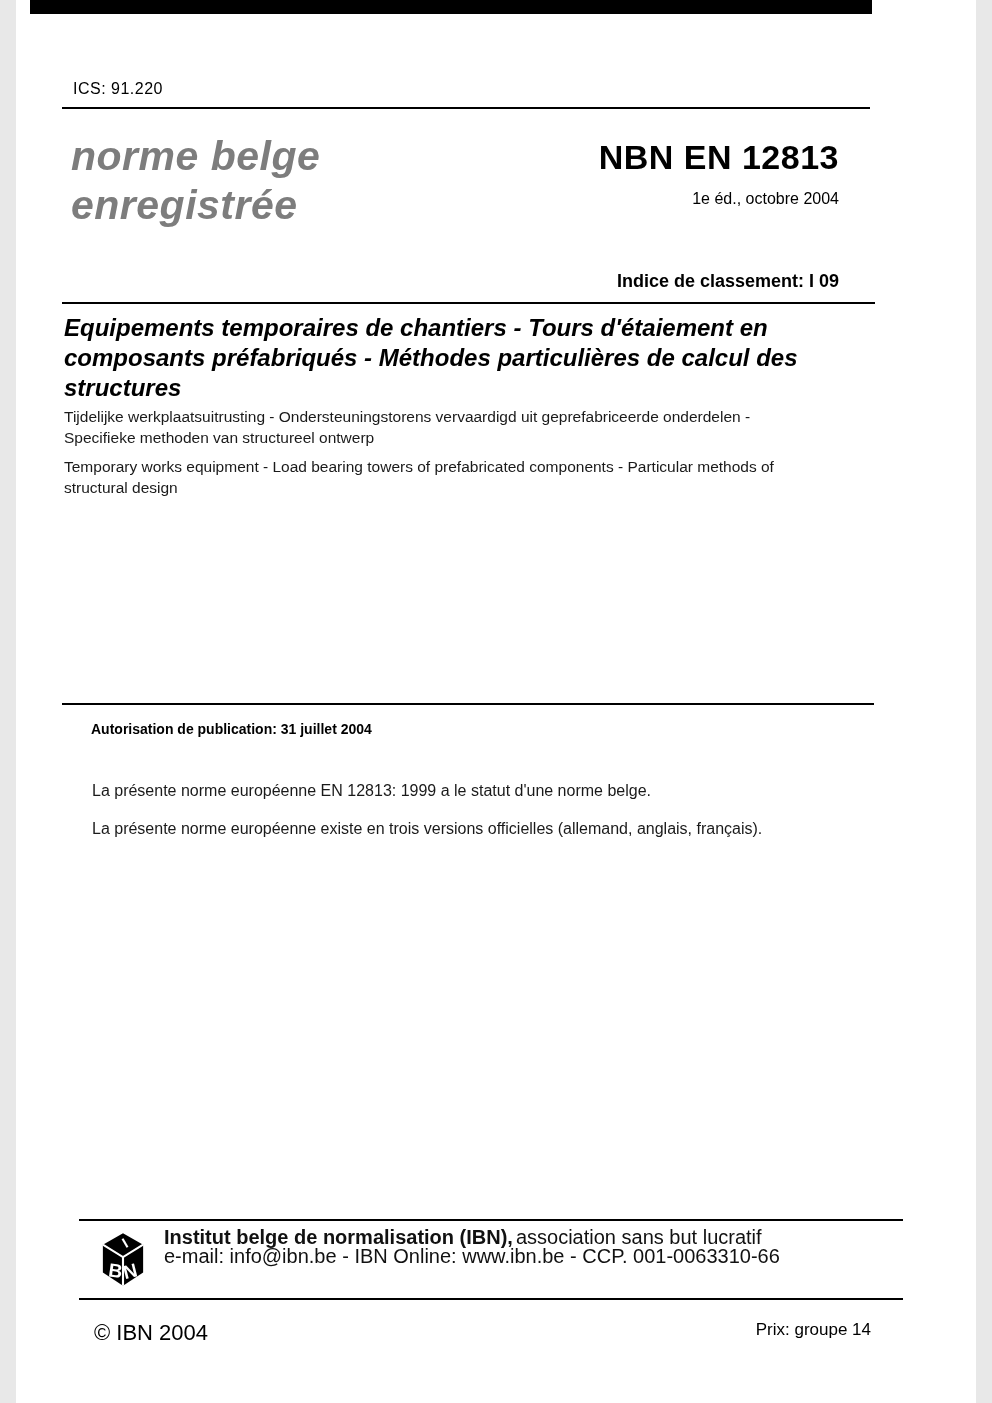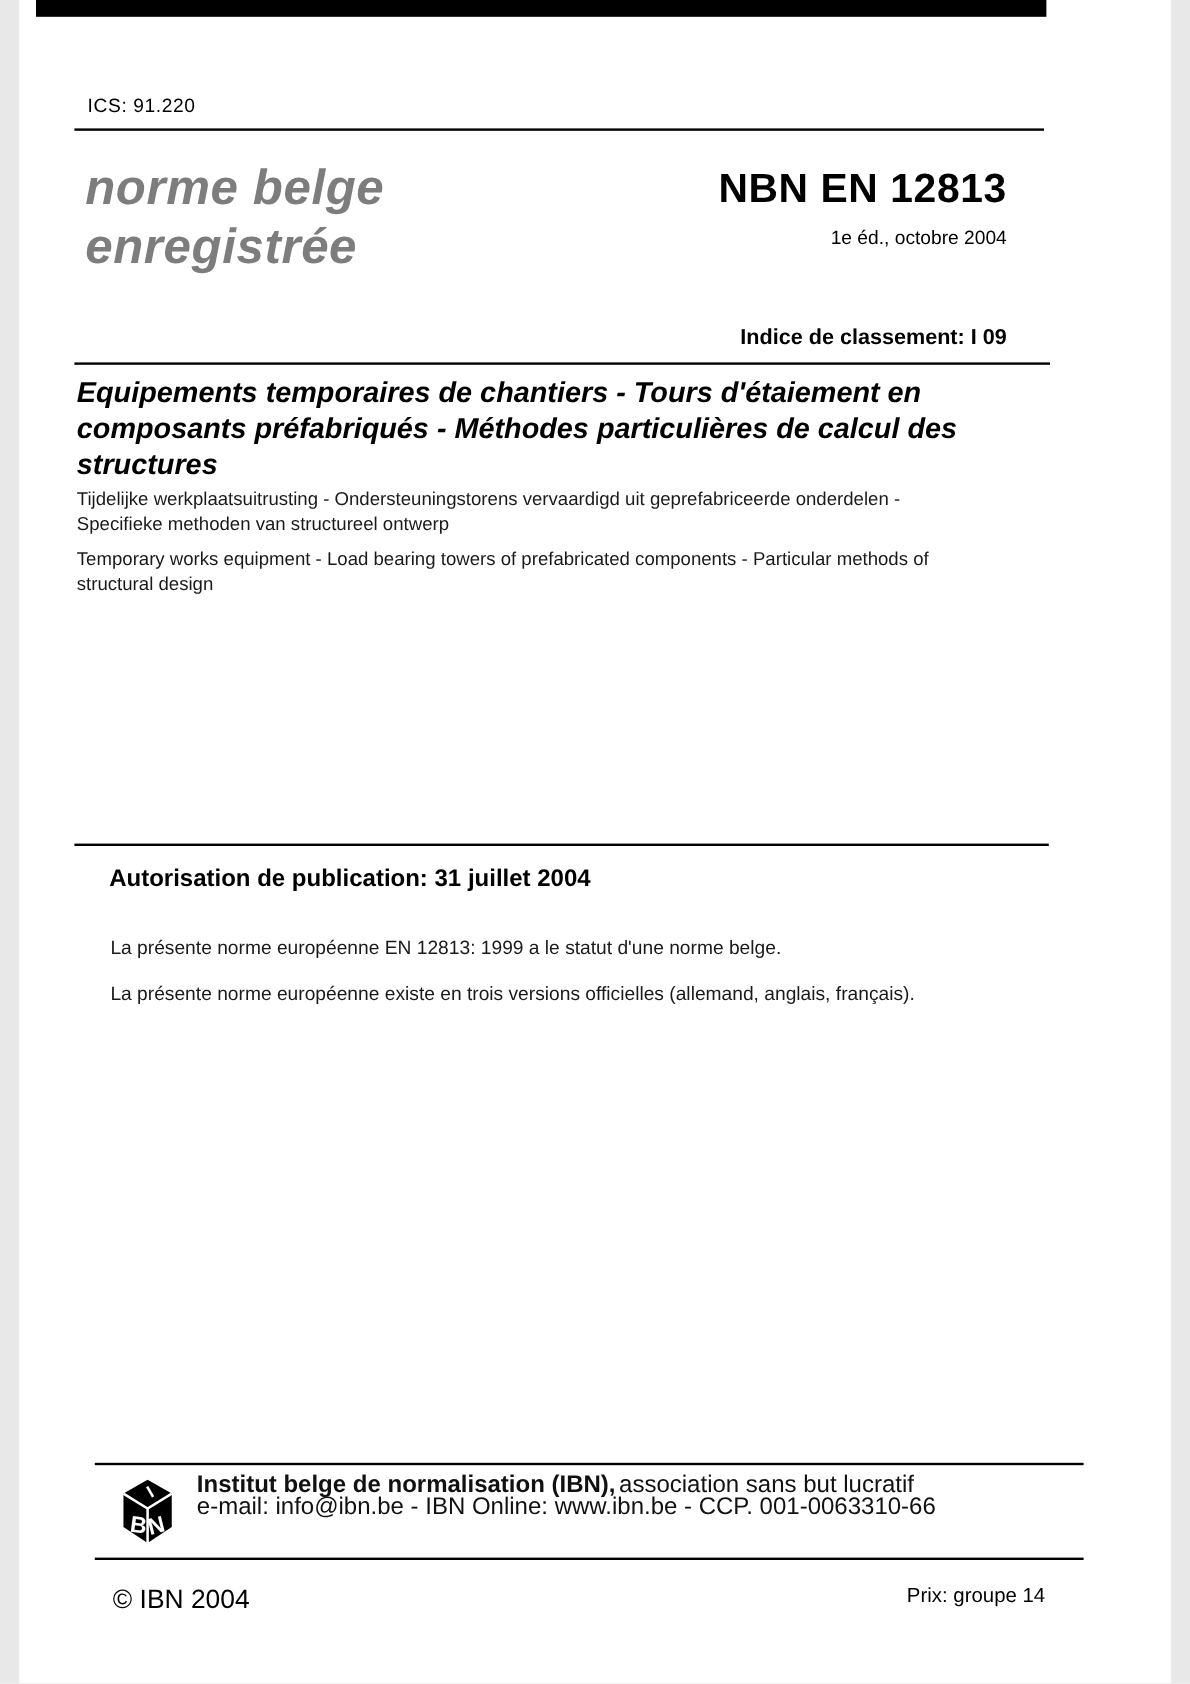--- a/index.html
+++ b/index.html
@@ -54,21 +54,21 @@
   .title-nl {
     left: 48px; top: 406px; width: 860px;
     font-size: 15.5px; line-height: 21px; color: #1a1a1a;
   }
   .title-en {
     left: 48px; top: 456px; width: 860px;
     font-size: 15.5px; line-height: 21px; color: #1a1a1a;
   }
   .authorization {
     left: 75px; top: 721px;
-    font-size: 20px; font-weight: bold;
+    font-size: 14px; font-weight: bold;
   }
   .body-note { font-size: 16px; color: #1a1a1a; }
   .note1 { left: 76px; top: 782px; }
   .note2 { left: 76px; top: 820px; }
   .footer-text {
     left: 148px; top: 1228px; width: 760px;
     font-size: 20px; line-height: 19px; color: #111;
   }
   .footer-text .bold { font-weight: bold; }
   .footer-text .rest { margin-left: 3px; }

